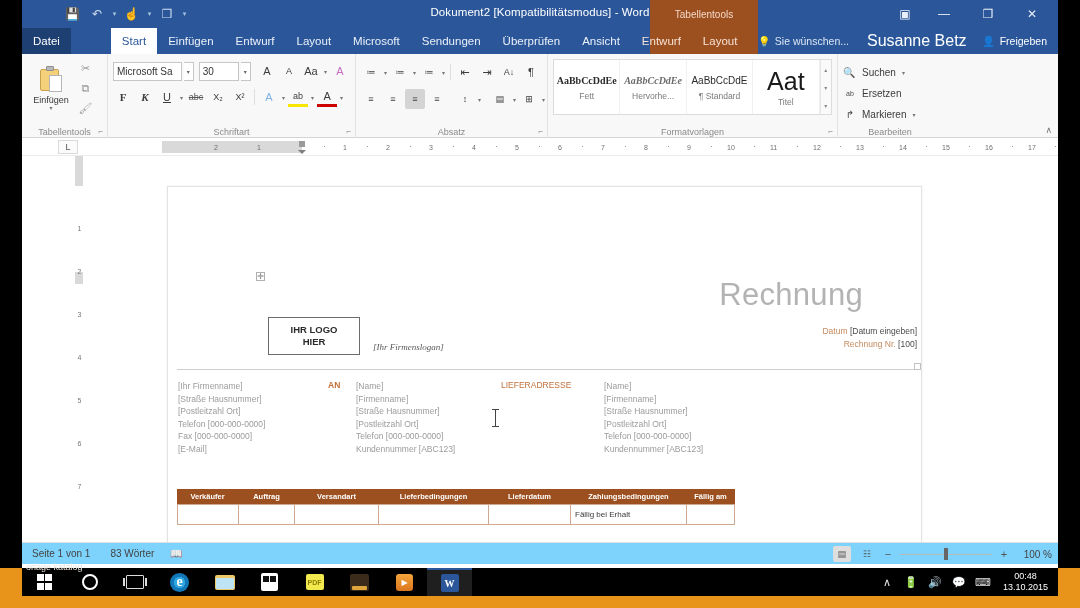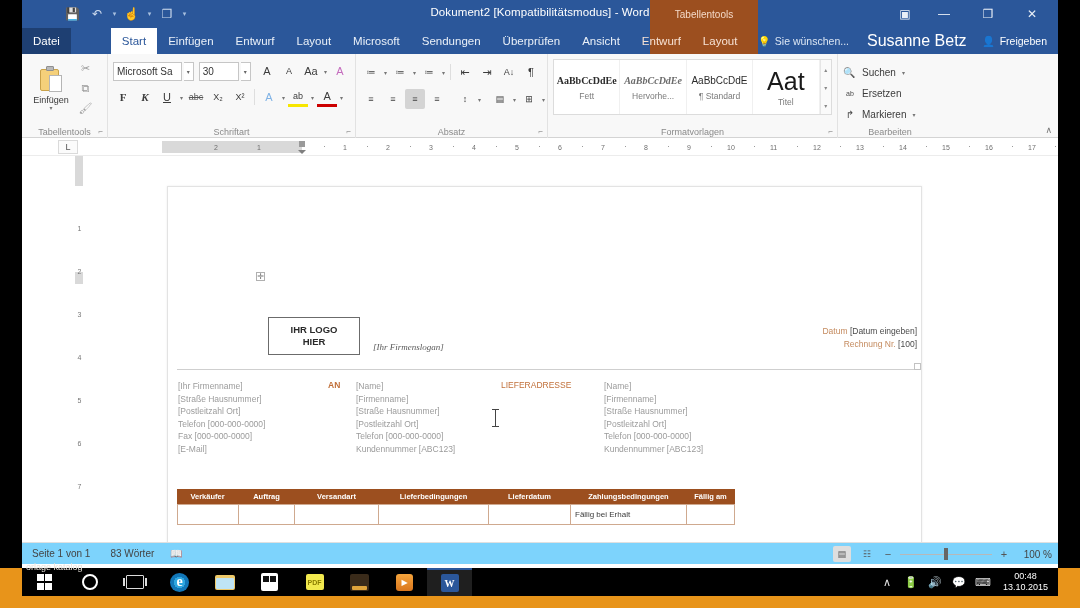--- a/index.html
+++ b/index.html
@@ -566,20 +566,21 @@
           <div class="vr-tick" style="top: 198px;">4</div>
           <div class="vr-tick" style="top: 241px;">5</div>
           <div class="vr-tick" style="top: 284px;">6</div>
           <div class="vr-tick" style="top: 327px;">7</div>
         </div>
 
       <div class="page">
 
         <div class="tbl-handle">✛</div>
 
+        <div class="inv-title">Rechnung</div>
 
         <div class="logo-box">
           <div class="logo-line">IHR LOGO</div>
           <div class="logo-line">HIER</div>
         </div>
 
         <div class="slogan">[Ihr Firmenslogan]</div>
 
         <div class="meta">
           <div>

